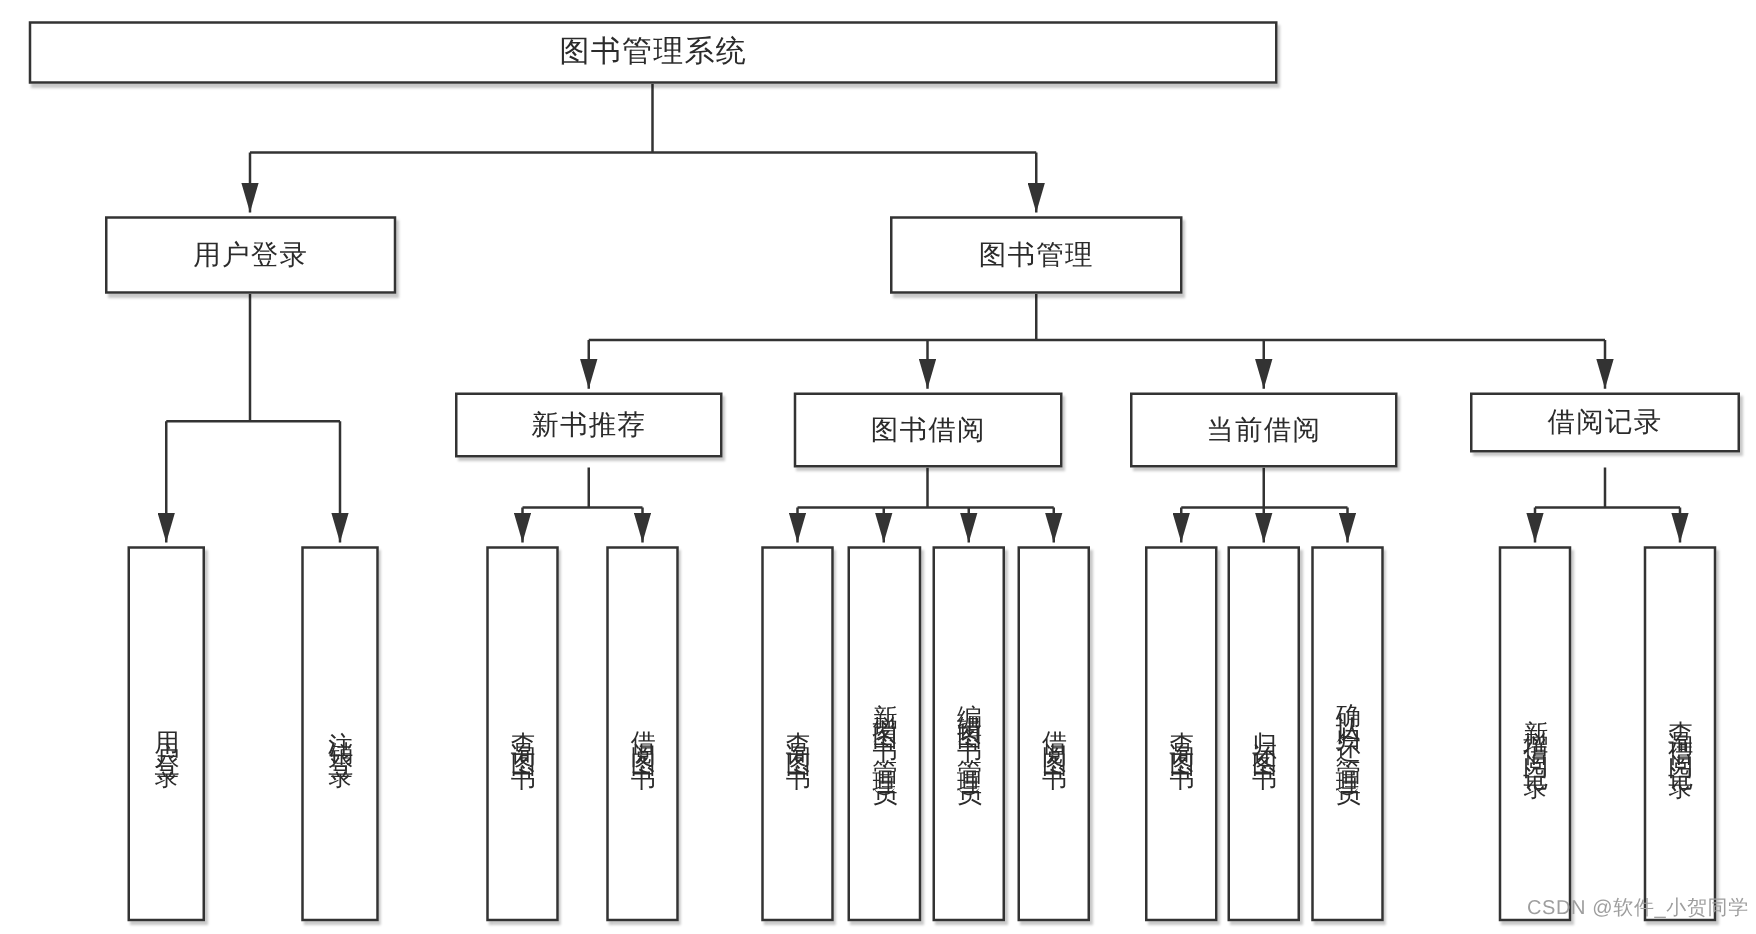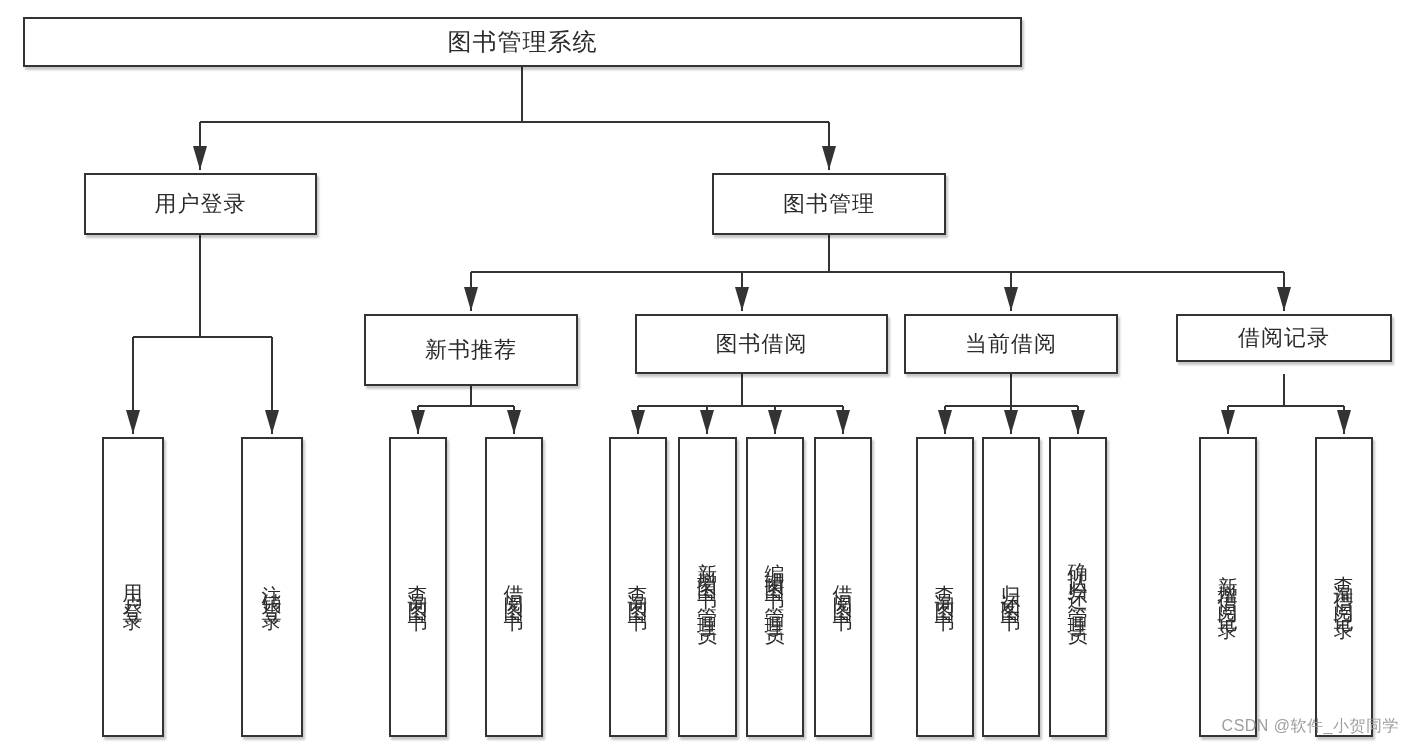--- a/index.html
+++ b/index.html
@@ -109,22 +109,22 @@
     <path class="ln" d="M1228 406 V434" marker-end="url(#arw)"></path>
     <path class="ln" d="M1344 406 V434" marker-end="url(#arw)"></path>
   </g>
 </svg>
 
 <div class="node h root" style="left:23px;top:17px;width:999px;height:50px">图书管理系统</div>
 
 <div class="node h" style="left:84px;top:173px;width:233px;height:62px">用户登录</div>
 <div class="node h" style="left:712px;top:173px;width:234px;height:62px">图书管理</div>
 
-<div class="node h" style="left:364px;top:314px;width:214px;height:72px">新书推荐</div>
-<div class="node h" style="left:635px;top:314px;width:253px;height:60px">图书借阅</div>
+<div class="node h" style="left:364px;top:314px;width:214px;height:52px">新书推荐</div>
+<div class="node h" style="left:635px;top:314px;width:215px;height:60px">图书借阅</div>
 <div class="node h" style="left:904px;top:314px;width:214px;height:60px">当前借阅</div>
 <div class="node h" style="left:1176px;top:314px;width:216px;height:48px">借阅记录</div>
 
 <div class="node v" style="left:102px;top:437px;width:62px;height:300px">用户登录</div>
 <div class="node v" style="left:241px;top:437px;width:62px;height:300px">注销登录</div>
 
 <div class="node v" style="left:389px;top:437px;width:58px;height:300px">查询图书</div>
 <div class="node v" style="left:485px;top:437px;width:58px;height:300px">借阅图书</div>
 
 <div class="node v" style="left:609px;top:437px;width:58px;height:300px">查询图书</div>

